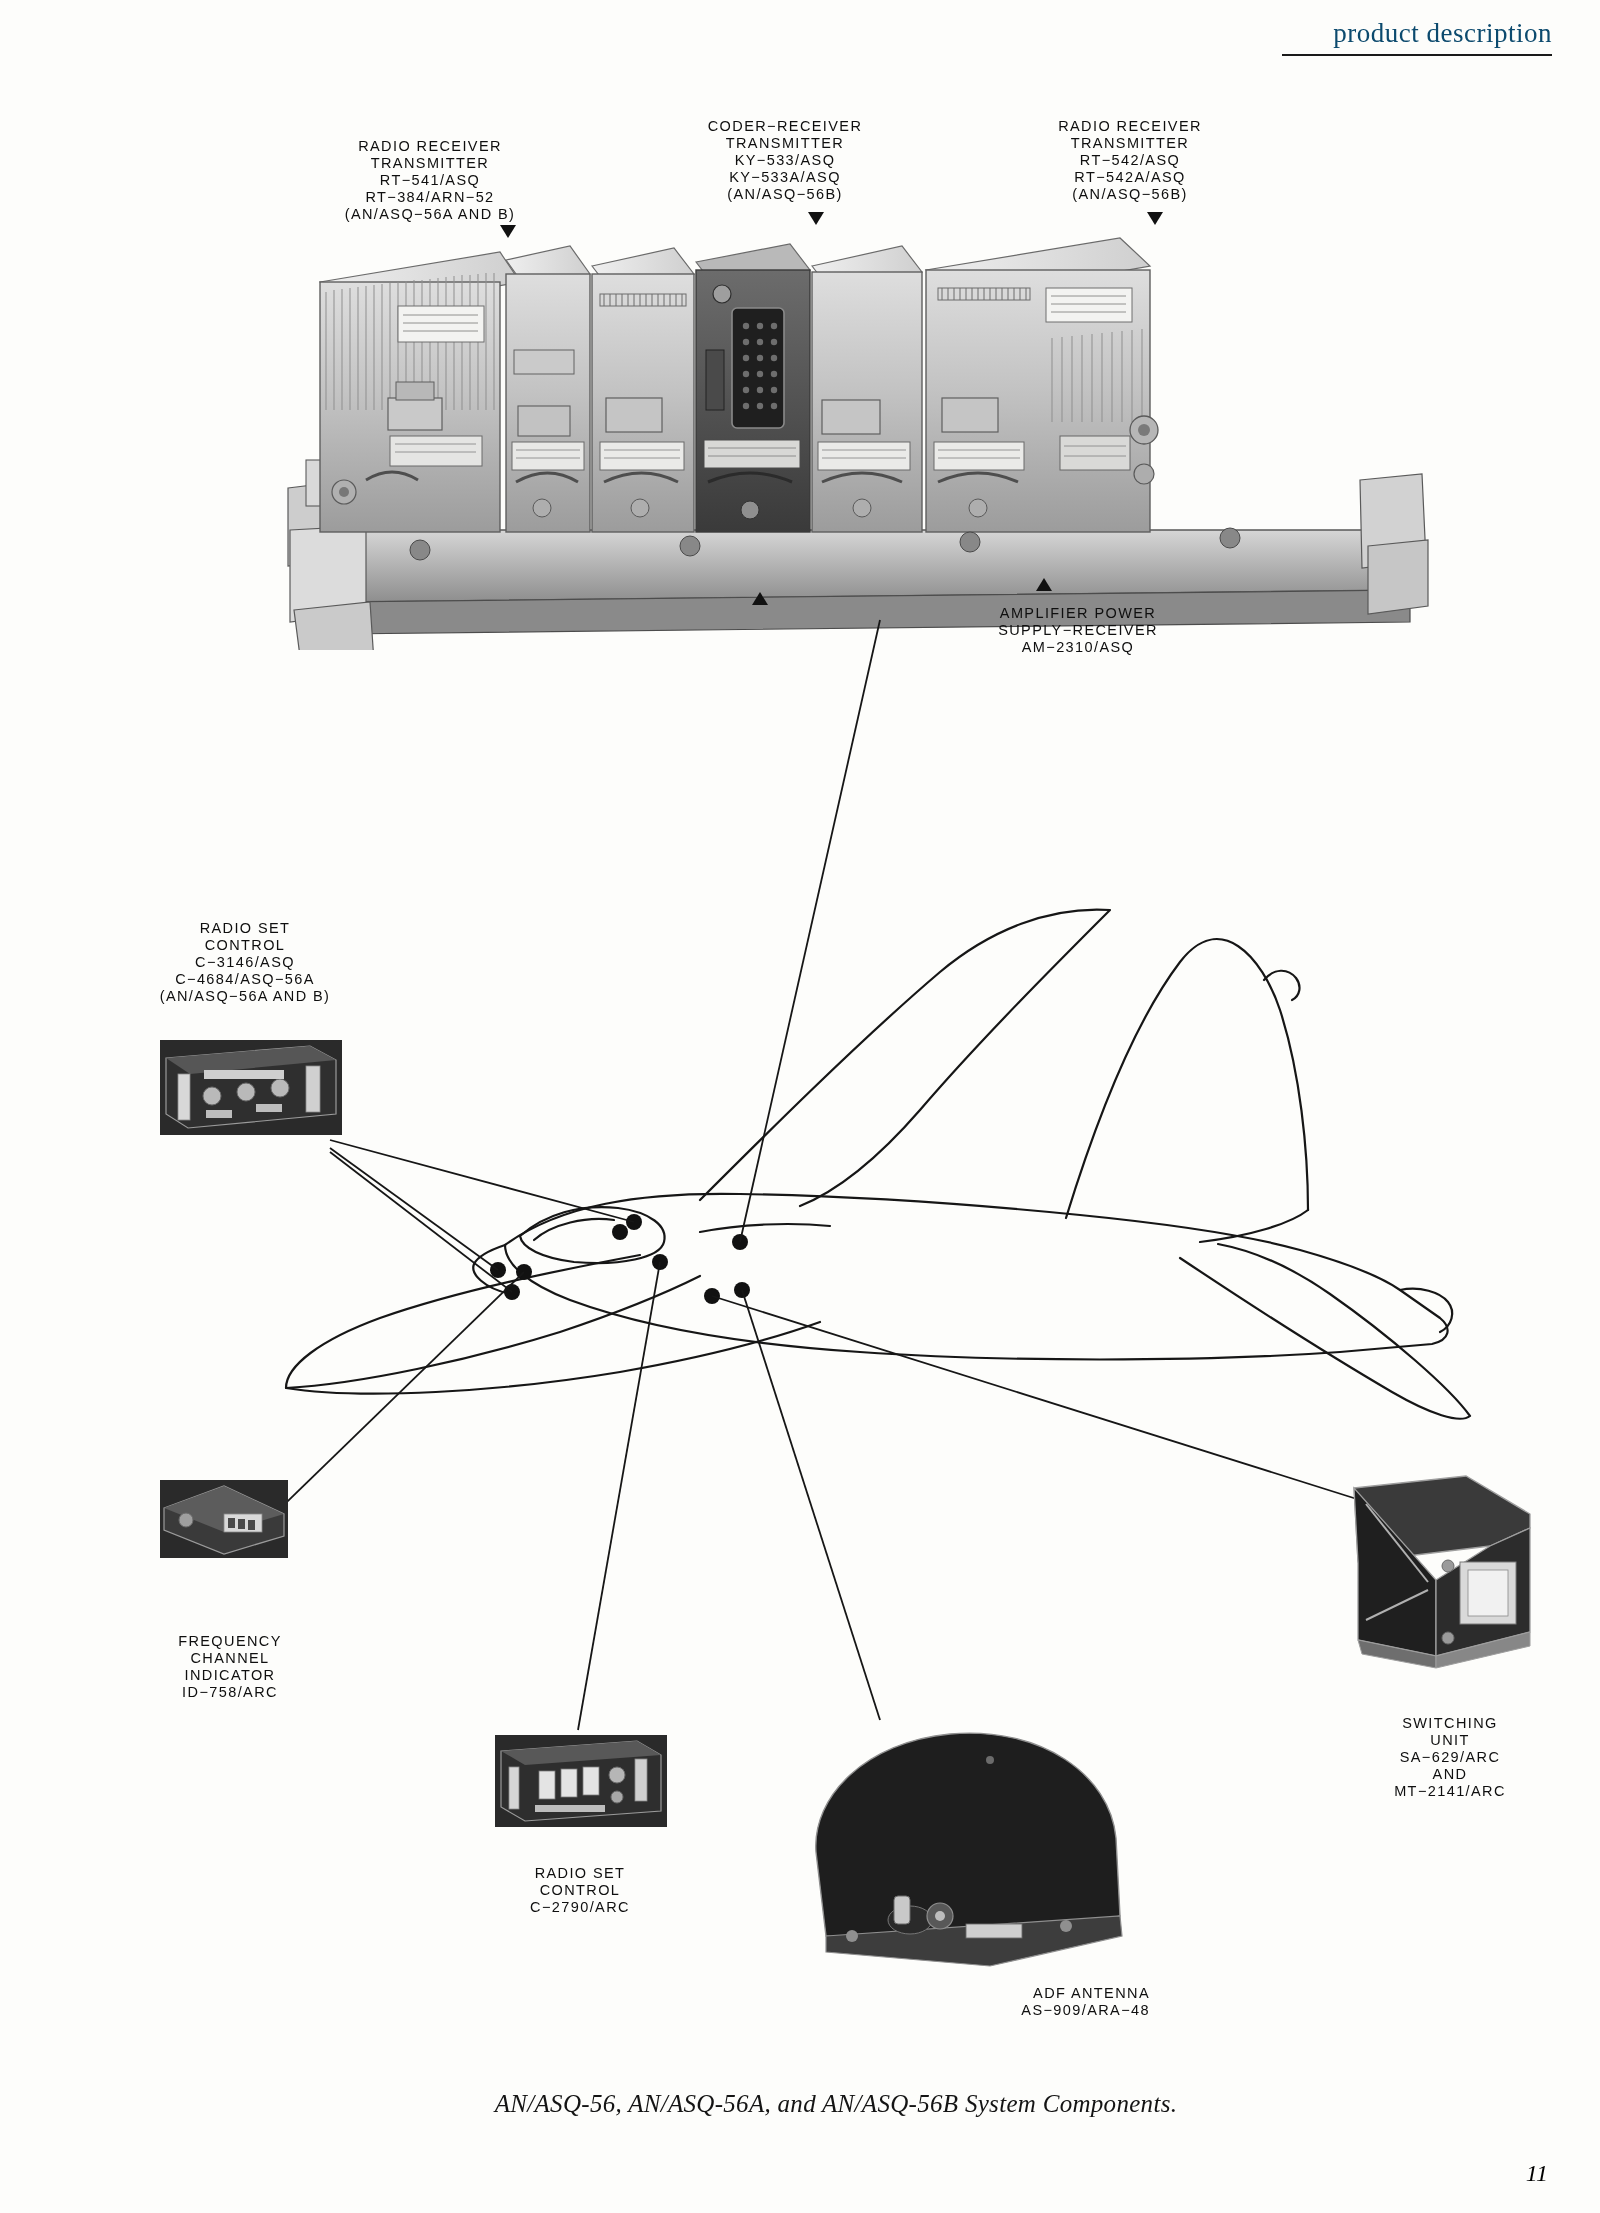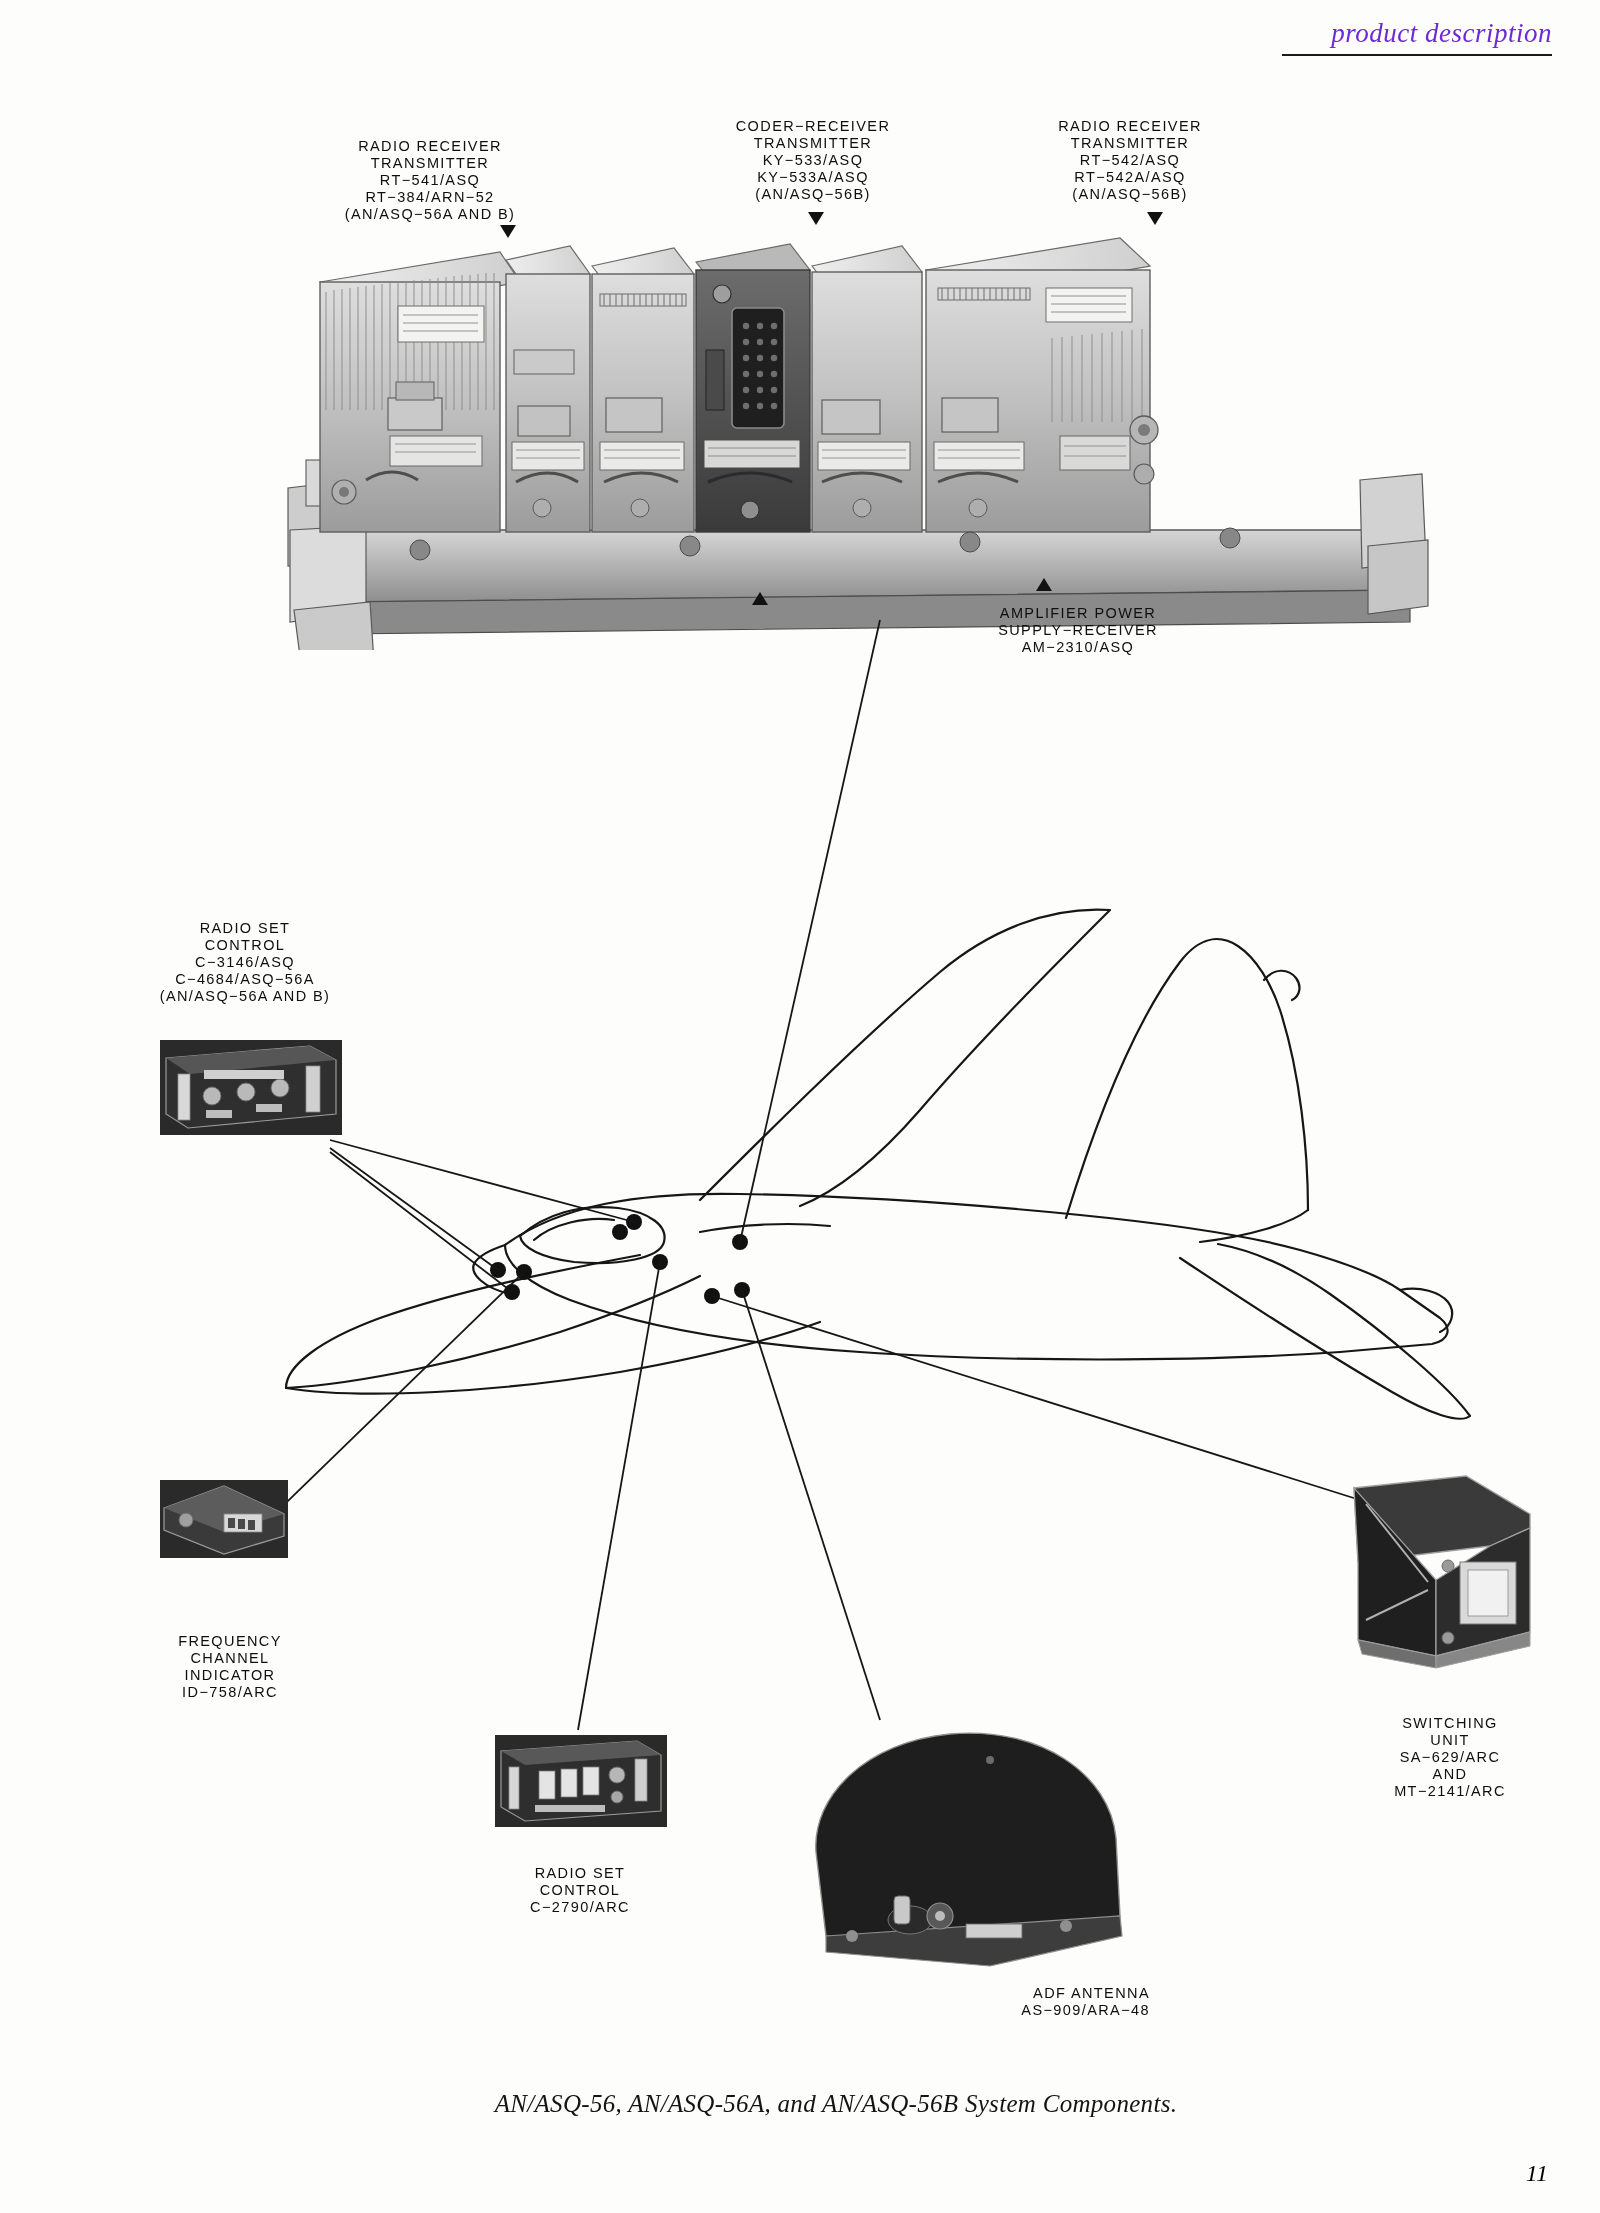--- a/index.html
+++ b/index.html
@@ -25,24 +25,23 @@
 
   
   .header-wrap {
     position: absolute;
     right: 48px;
     top: 18px;
     text-align: right;
   }
   .header-title {
     font-family: "Liberation Serif", serif;
-    font-style: italic;
     font-size: 27px;
     letter-spacing: 0.5px;
-    color: #6d28d9;
+    color: #0c4a6e;
   }
   .header-rule {
     margin-top: 5px;
     width: 270px;
     height: 2px;
     background: #1a1a1a;
     margin-left: auto;
   }
 
   
@@ -442,21 +441,21 @@
     </g>
   </svg>
 
   <div class="lbl" style="left:280px; top:138px; width:300px;">RADIO RECEIVER
 TRANSMITTER
 RT−541/ASQ
 RT−384/ARN−52
 (AN/ASQ−56A AND B)</div>
   <div class="arrow-down" style="left:500px; top:225px;"></div>
 
-  <div class="lbl" style="left:668px; top:118px; width:290px;">CODER−RECEIVER
+  <div class="lbl" style="left:640px; top:118px; width:290px;">CODER−RECEIVER
 TRANSMITTER
 KY−533/ASQ
 KY−533A/ASQ
 (AN/ASQ−56B)</div>
   <div class="arrow-down" style="left:808px; top:212px;"></div>
 
   <div class="lbl" style="left:985px; top:118px; width:290px;">RADIO RECEIVER
 TRANSMITTER
 RT−542/ASQ
 RT−542A/ASQ

